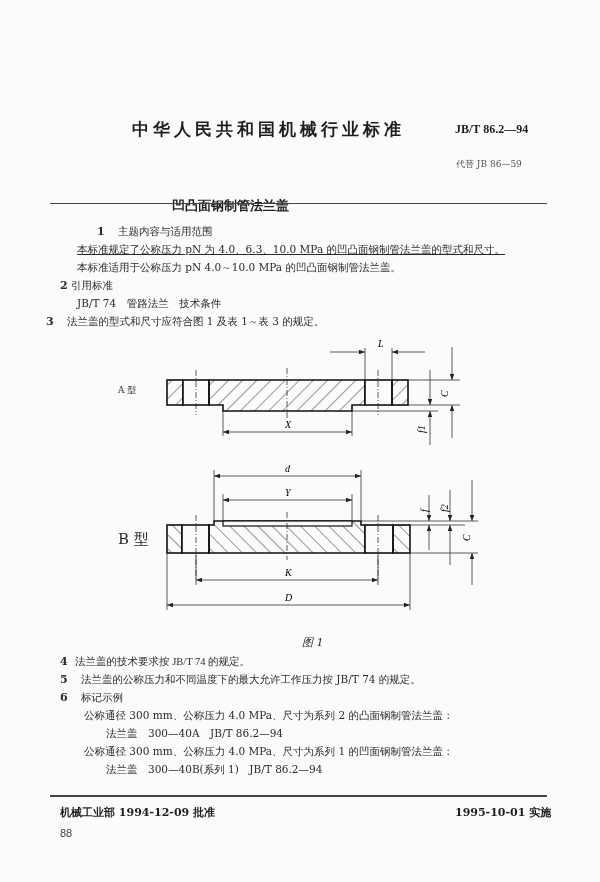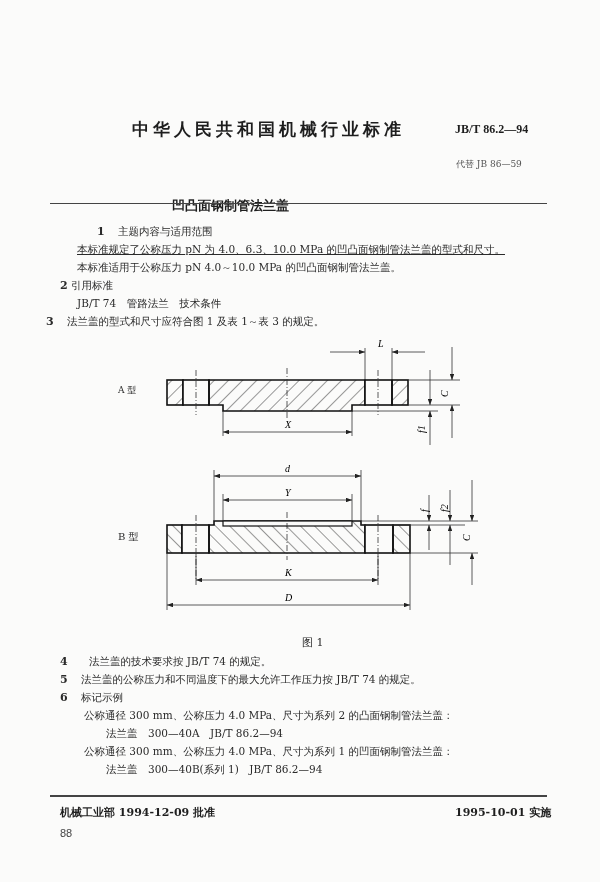--- a/index.html
+++ b/index.html
@@ -8,21 +8,21 @@
     font-family: "DejaVu Serif", "Liberation Serif", serif; color:#1e1e1e;
   }
   .abs { position:absolute; white-space:nowrap; }
   .hdr-title { left:132px; top:118px; font-size:17px; font-weight:bold; letter-spacing:4px; font-family:"DejaVu Sans","Liberation Sans",sans-serif; }
   .hdr-code { left:455px; top:122px; font-size:12px; font-weight:bold; font-family:"Liberation Serif",serif; }
   .doc-title { left:172px; top:153px; font-size:13px; font-weight:bold; font-family:"DejaVu Sans","Liberation Sans",sans-serif;margin-top:44px; }
   .replaces { left:456px; top:158px; font-size:9px; color:#555; }
   .rule { position:absolute; left:50px; width:497px; height:1px; background:#444; }
   .body-text { font-size:10.5px; color:#2a2a2a; }
   .num { font-weight:bold; font-size:11px; }
-  .caption { left:302px; top:635px; font-size:11px; }
+  .caption { left:302px; top:635px; font-size:11px;font-style:italic; }
   .footer { font-size:11px; font-weight:bold; }
   .pageno { left:60px; top:827px; font-size:11px; color:#444; font-family:"Liberation Sans",sans-serif; }
   svg text { font-family:"Liberation Serif",serif; font-style:italic; }
 </style>
 </head>
 <body>
 
 <div class="abs hdr-title">中华人民共和国机械行业标准</div>
 <div class="abs hdr-code">JB/T 86.2—94</div>
 <div class="abs doc-title">凹凸面钢制管法兰盖</div>
@@ -39,21 +39,21 @@
   <span class="num">2</span>
   <span style="">引用标准</span>
 </div>
 <div class="abs body-text" style="left:77px;top:297px;">JB/T 74　管路法兰　技术条件</div>
 <div class="abs body-text" style="left:46px;top:315px;">
   <span class="num">3</span>
   <span style="margin-left:10px;">法兰盖的型式和尺寸应符合图 1 及表 1～表 3 的规定。</span>
 </div>
 
 <div class="abs body-text" style="left:118px;top:384px;font-size:9px;">A 型</div>
-<div class="abs body-text" style="left:118px;top:530px;font-size:10px;">B 型</div>
+<div class="abs body-text" style="left:118px;top:530px;font-size:15px;">B 型</div>
 
 <svg class="abs" style="left:0;top:0;" width="600" height="882">
   <defs>
     <pattern id="hatch" width="10" height="10" patternUnits="userSpaceOnUse" patternTransform="rotate(45)">
       <line x1="0" y1="0" x2="0" y2="10" stroke="#333" stroke-width="1"></line>
     </pattern>
     <pattern id="hatchB" width="10" height="10" patternUnits="userSpaceOnUse" patternTransform="rotate(-45)">
       <line x1="0" y1="0" x2="0" y2="10" stroke="#333" stroke-width="1"></line>
     </pattern>
     <marker id="arr" markerWidth="8" markerHeight="6" refX="8" refY="3" orient="auto">
@@ -159,21 +159,21 @@
   <text x="285" y="601" font-size="10">D</text>
   <text x="420" y="512" font-size="10" transform="rotate(-90 424 508)">f</text>
   <text x="440" y="512" font-size="10" transform="rotate(-90 444 508)">f2</text>
   <text x="463" y="540" font-size="10" transform="rotate(-90 467 537)">C</text>
 </svg>
 
 <div class="abs caption body-text">图 1</div>
 
 <div class="abs body-text" style="left:60px;top:655px;">
   <span class="num">4</span>
-  <span style="margin-left:18px;">法兰盖的技术要求按 JB/T 74 的规定。</span>
+  <span style="margin-left:4px;font-family:Liberation Serif, serif;">法兰盖的技术要求按 JB/T 74 的规定。</span>
 </div>
 <div class="abs body-text" style="left:60px;top:673px;">
   <span class="num">5</span>
   <span style="margin-left:10px;">法兰盖的公称压力和不同温度下的最大允许工作压力按 JB/T 74 的规定。</span>
 </div>
 <div class="abs body-text" style="left:60px;top:691px;text-align:right;">
   <span class="num">6</span>
   <span style="margin-left:10px;">标记示例</span>
 </div>
 <div class="abs body-text" style="left:84px;top:709px;">公称通径 300 mm、公称压力 4.0 MPa、尺寸为系列 2 的凸面钢制管法兰盖：</div>

